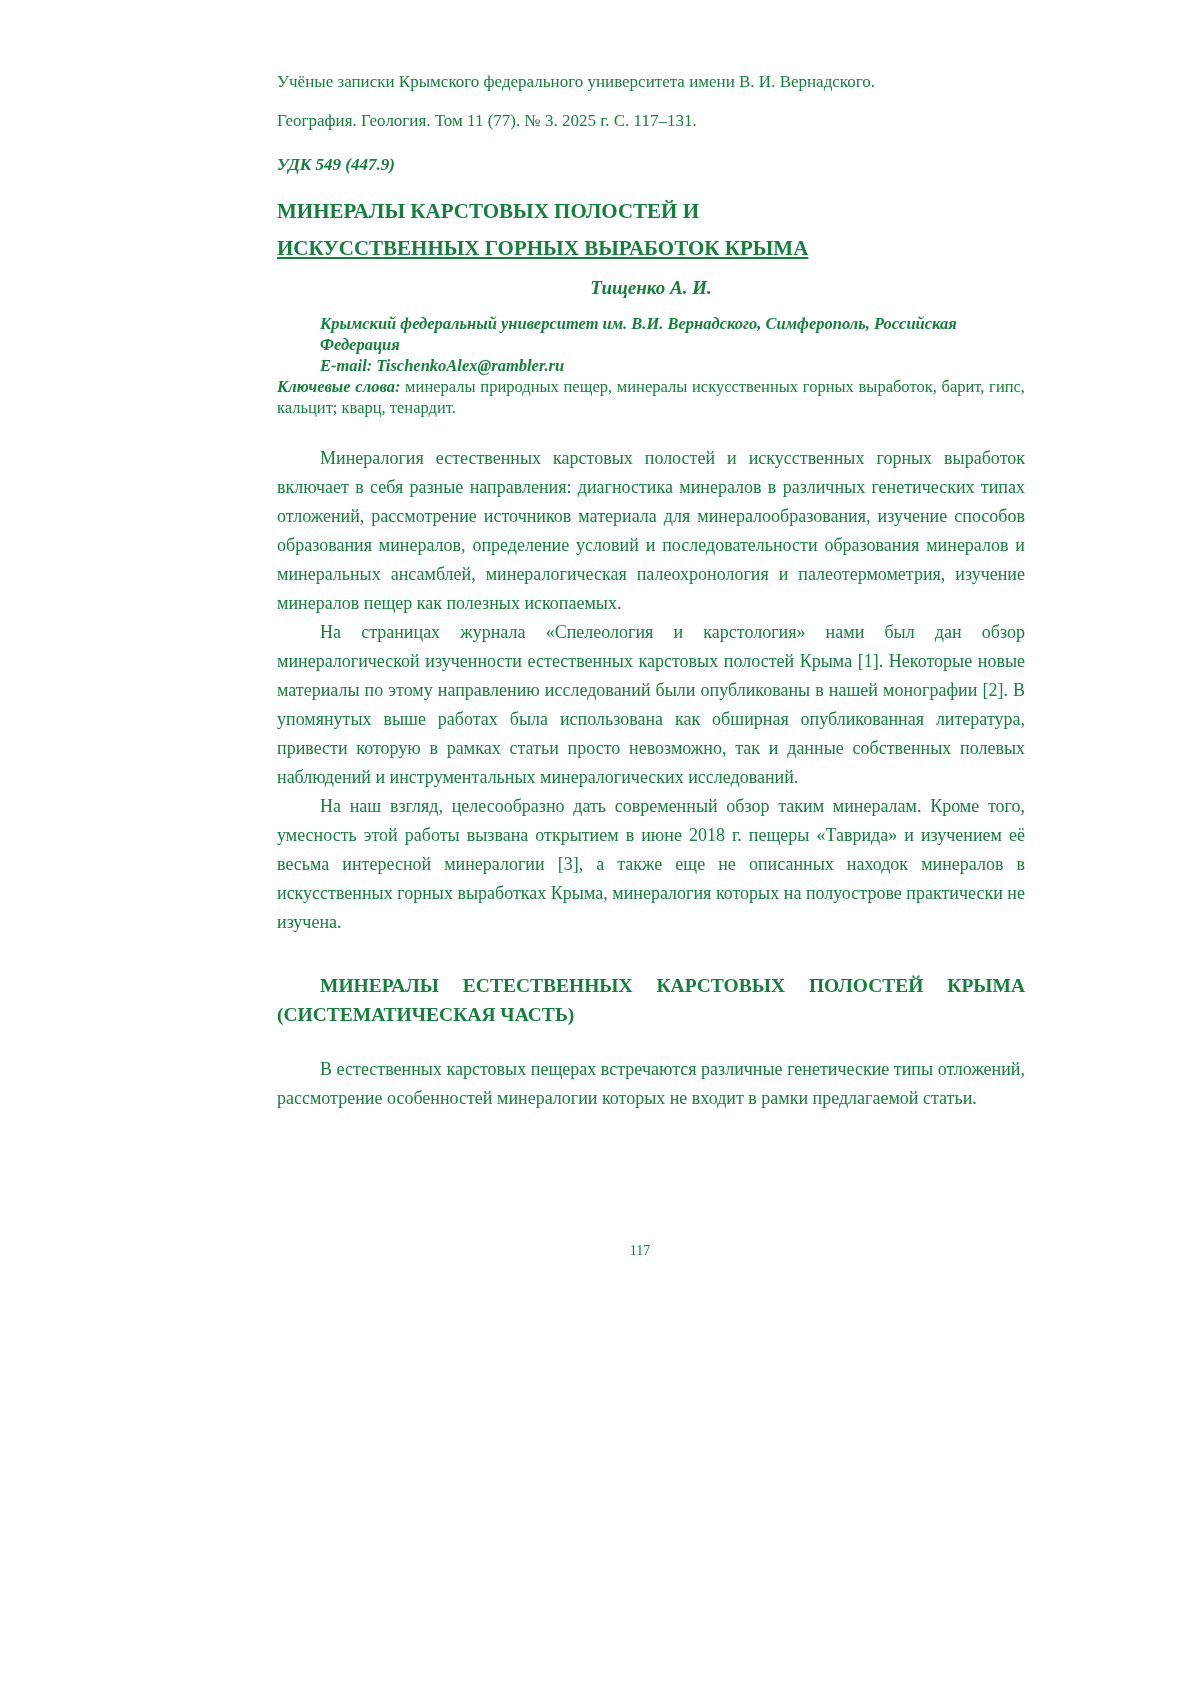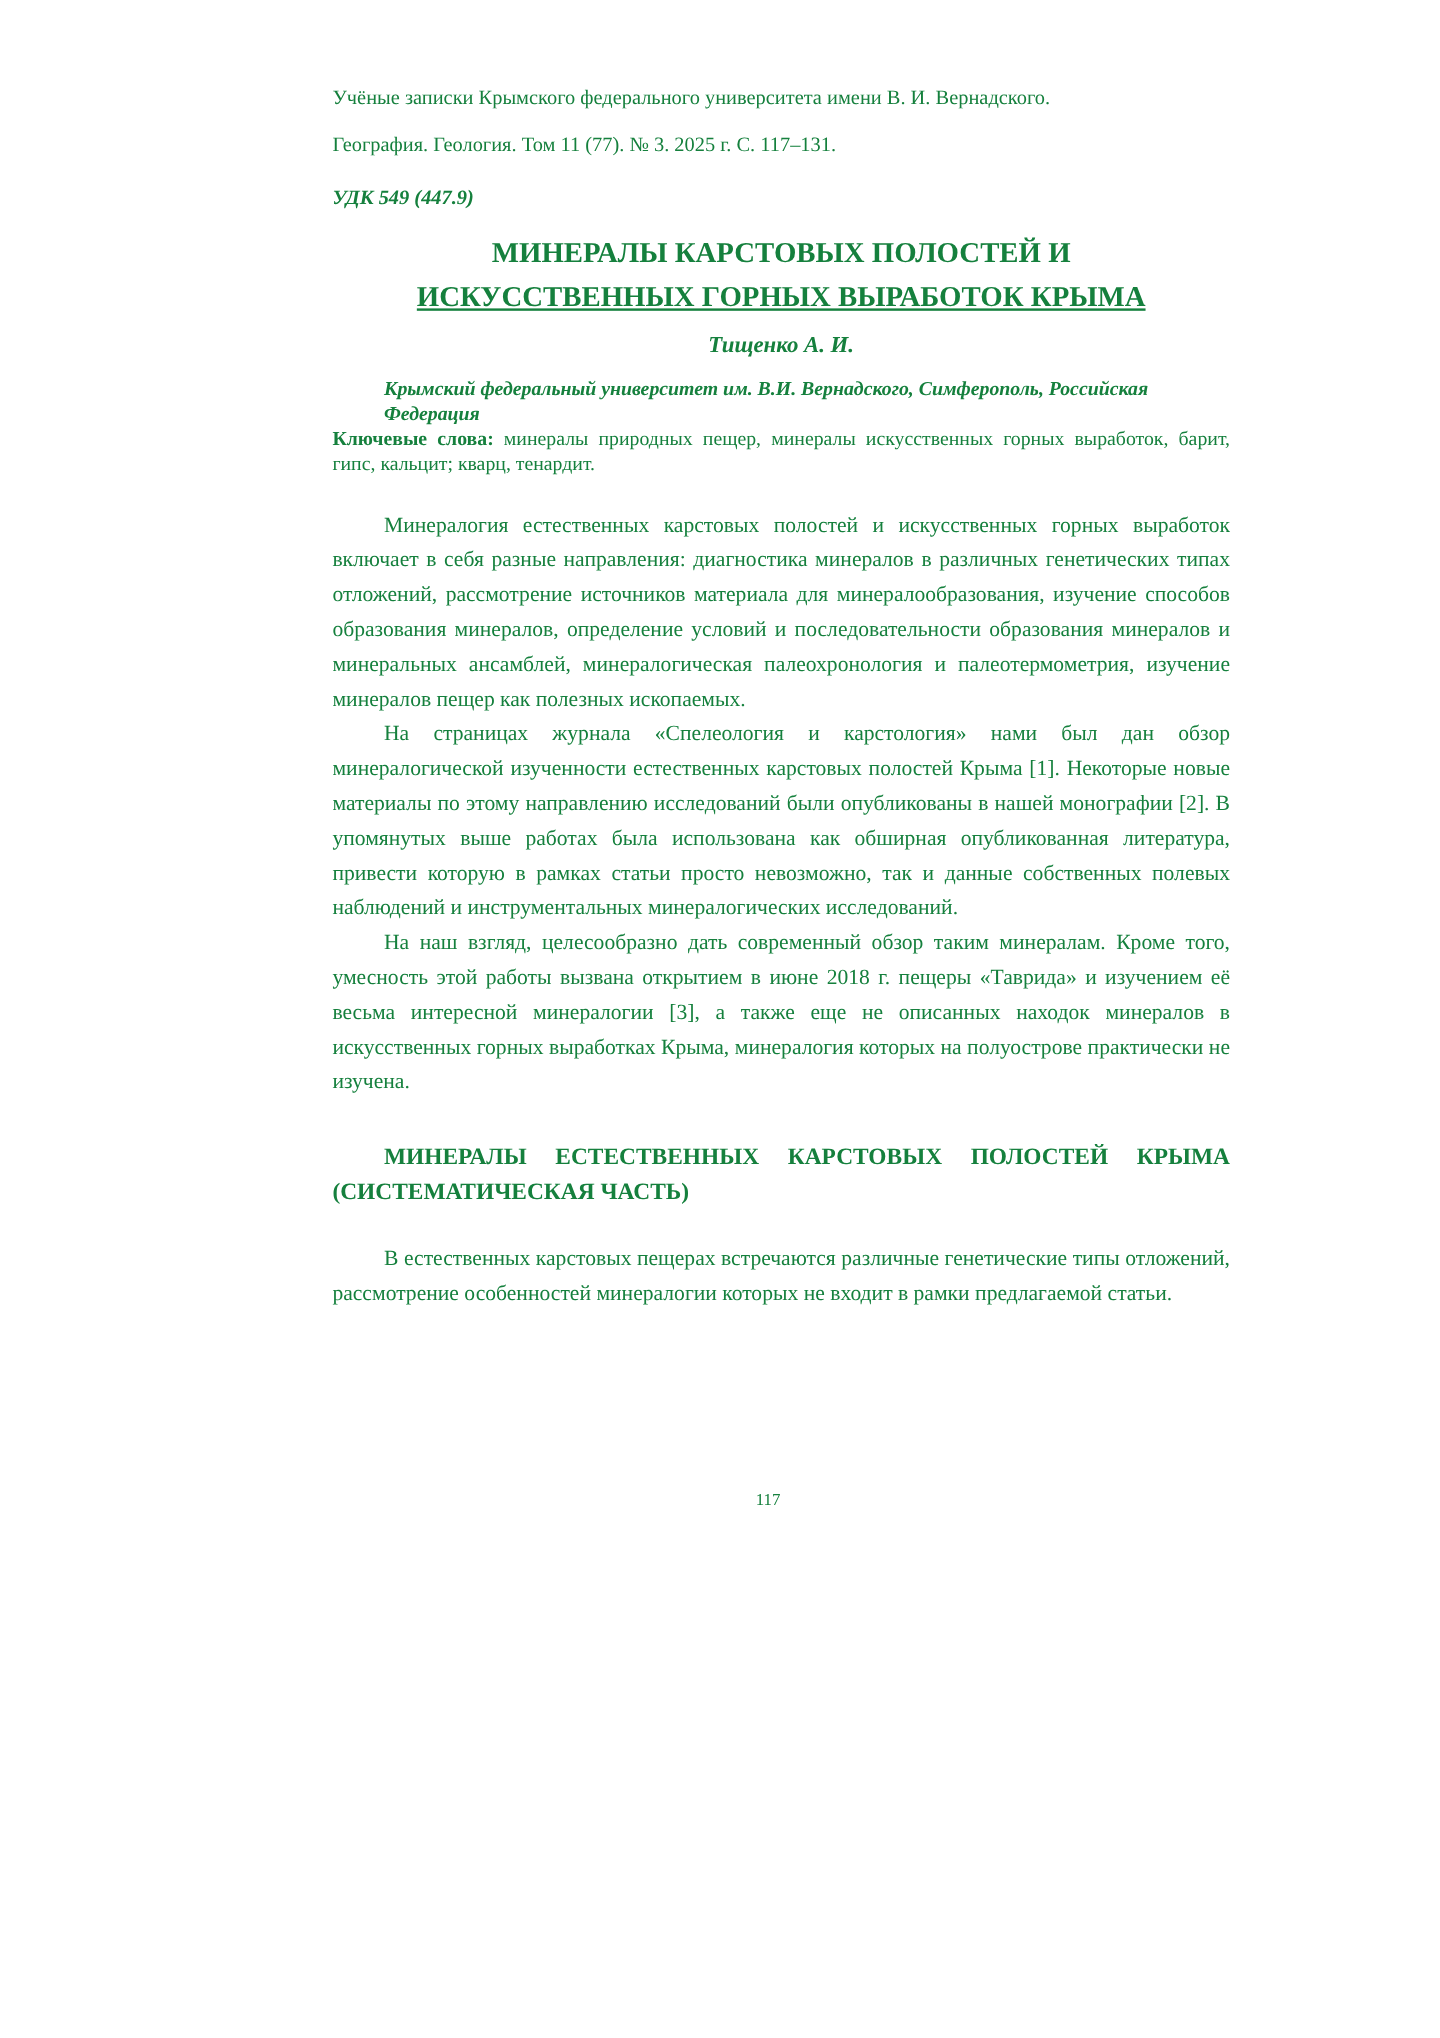--- a/index.html
+++ b/index.html
@@ -30,22 +30,22 @@
     line-height: 20px;
   }
   .udk {
     margin: 24px 0 0 0;
     font-size: 17px;
     font-weight: bold;
     font-style: italic;
   }
   .title {
     margin: 18px 0 0 0;
-    text-align: center;
-    font-size: 24px;
+    text-align: left;
+    font-size: 21px;
     font-weight: bold;
     line-height: 37px;
   }
   .author {
     margin: 10px 0 0 0;
     text-align: center;
     font-size: 19px;
     font-weight: bold;
     font-style: italic;
   }
@@ -71,20 +71,21 @@
     text-align: justify;
   }
   .keywords {
     margin: 0;
     font-size: 16.5px;
     line-height: 21px;
     text-align: justify;
   }
   .keywords .kw-label {
     font-weight: bold;
+    font-style: italic;
   }
   .section-heading {
     margin: 34px 0 0 0;
     font-size: 19.5px;
     font-weight: bold;
     line-height: 29px;
     text-indent: 43px;
     text-align: justify;
   }
   .body-par {
@@ -118,20 +119,21 @@
     </div>
 
     <p class="udk">УДК 549 (447.9)</p>
 
     <p class="title">МИНЕРАЛЫ КАРСТОВЫХ ПОЛОСТЕЙ И</p>
     <p class="title" style="margin-top:0;text-decoration:underline;">ИСКУССТВЕННЫХ ГОРНЫХ ВЫРАБОТОК КРЫМА</p>
 
     <p class="author">Тищенко А. И.</p>
 
     <p class="affiliation">Крымский федеральный университет им. В.И. Вернадского, Симферополь, Российская Федерация</p>
+    <p class="email">E-mail: TischenkoAlex@rambler.ru</p>
 
 
     <p class="keywords"><span class="kw-label">Ключевые слова:</span><span> минералы природных пещер, минералы искусственных горных выработок, барит, гипс, кальцит; кварц, тенардит.</span></p>
 
 
     <p class="body-par first">Минералогия естественных карстовых полостей и искусственных горных выработок включает в себя разные направления: диагностика минералов в различных генетических типах отложений, рассмотрение источников материала для минералообразования, изучение способов образования минералов, определение условий и последовательности образования минералов и минеральных ансамблей, минералогическая палеохронология и палеотермометрия, изучение минералов пещер как полезных ископаемых.</p>
     <p class="body-par">На страницах журнала «Спелеология и карстология» нами был дан обзор минералогической изученности естественных карстовых полостей Крыма [1]. Некоторые новые материалы по этому направлению исследований были опубликованы в нашей монографии [2]. В упомянутых выше работах была использована как обширная опубликованная литература, привести которую в рамках статьи просто невозможно, так и данные собственных полевых наблюдений и инструментальных минералогических исследований.</p>
     <p class="body-par">На наш взгляд, целесообразно дать современный обзор таким минералам. Кроме того, умесность этой работы вызвана открытием в июне 2018 г. пещеры «Таврида» и изучением её весьма интересной минералогии [3], а также еще не описанных находок минералов в искусственных горных выработках Крыма, минералогия которых на полуострове практически не изучена.</p>
 
     <p class="section-heading">МИНЕРАЛЫ ЕСТЕСТВЕННЫХ КАРСТОВЫХ ПОЛОСТЕЙ КРЫМА (СИСТЕМАТИЧЕСКАЯ ЧАСТЬ)</p>

